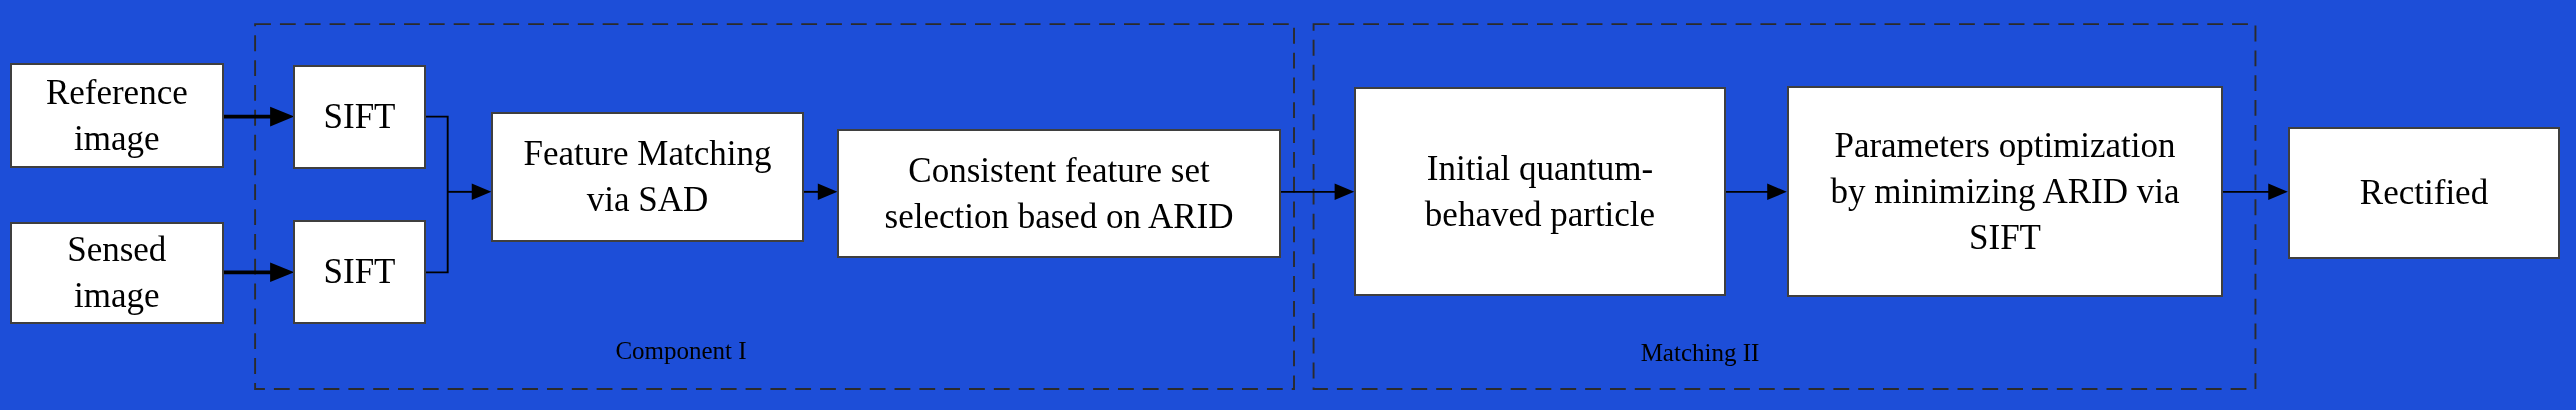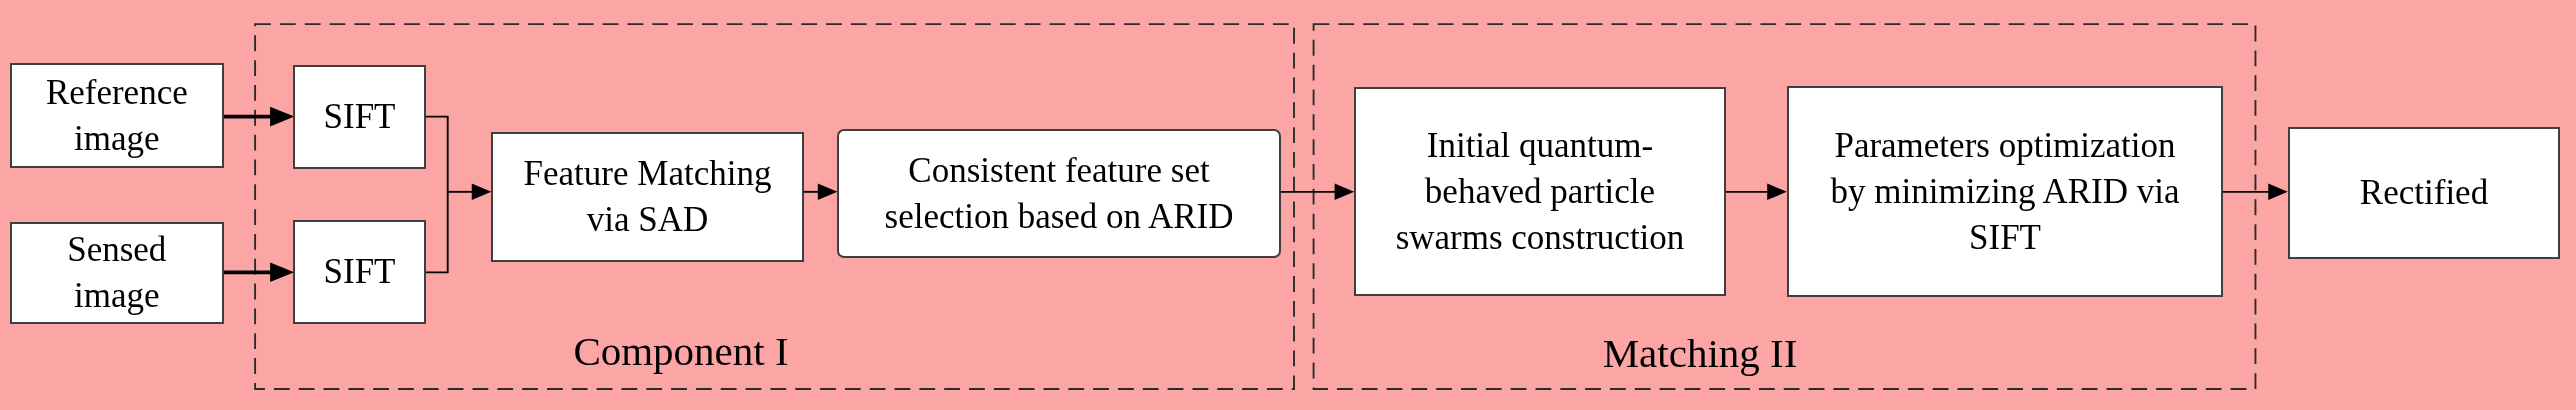--- a/index.html
+++ b/index.html
@@ -4,21 +4,21 @@
 <style>
   html, body {
     margin: 0;
     padding: 0;
     background: #ffffff;
   }
   .canvas {
     position: relative;
     width: 2576px;
     height: 410px;
-    background: #fca5a5;
+    background: #1d4ed8;
     font-family: "Liberation Serif", "DejaVu Serif", serif;
     color: #000000;
     overflow: hidden;
   }
   .overlay {
     position: absolute;
     left: 0;
     top: 0;
     width: 2576px;
     height: 410px;
@@ -34,31 +34,31 @@
     justify-content: center;
     text-align: center;
     font-size: 35px;
     line-height: 46px;
     white-space: nowrap;
   }
   .node span { display: block; }
   .group-label {
     position: absolute;
     transform: translate(-50%, -50%);
-    font-size: 41px;
+    font-size: 25px;
     line-height: 38px;
     white-space: nowrap;
   }
   
   .n-reference   { left: 9.8px;   top: 63px;  width: 214px; height: 105px; }
   .n-sensed      { left: 9.8px;   top: 222px; width: 214px; height: 102px; }
   .n-sift1       { left: 293px;  top: 65px;  width: 133px; height: 104px; }
   .n-sift2       { left: 293px;  top: 220px; width: 133px; height: 104px; }
-  .n-feature     { left: 491px;  top: 132px; width: 313px; height: 130px; }
-  .n-consistent  { left: 837px; top: 129px; width: 444px; height: 129px; border-radius: 7px; }
+  .n-feature     { left: 491px;  top: 112px; width: 313px; height: 130px; }
+  .n-consistent  { left: 837px; top: 129px; width: 444px; height: 129px; }
   .n-initial     { left: 1354px; top: 87px; width: 372px; height: 209px; }
   .n-parameters  { left: 1787px; top: 86px; width: 436px; height: 211px; }
   .n-rectified   { left: 2288px; top: 127px; width: 272px; height: 132px; }
   .l-comp1 { left: 681px;  top: 351px; }
   .l-comp2 { left: 1700px; top: 353px; }
 </style>
 </head>
 <body>
 
 <div class="canvas">
@@ -114,21 +114,20 @@
   </div>
 
   <div class="node n-consistent">
     <span>Consistent feature set</span>
     <span>selection based on ARID</span>
   </div>
 
   <div class="node n-initial">
     <span>Initial quantum-</span>
     <span>behaved particle</span>
-    <span>swarms construction</span>
   </div>
 
   <div class="node n-parameters">
     <span>Parameters optimization</span>
     <span>by minimizing ARID via</span>
     <span>SIFT</span>
   </div>
 
   <div class="node n-rectified">
     <span>Rectified</span>

